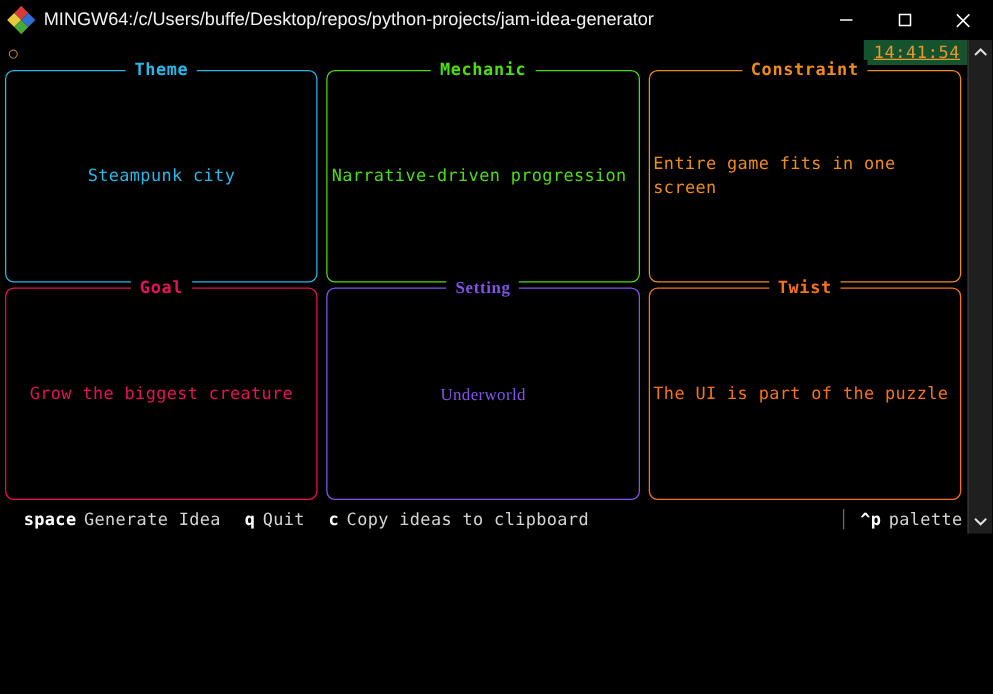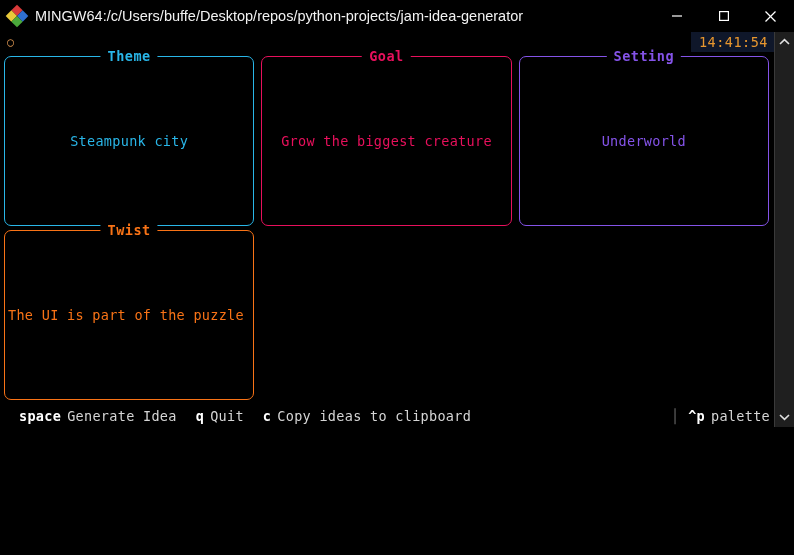--- a/index.html
+++ b/index.html
@@ -100,27 +100,28 @@
     justify-content: space-between;
   }
   .spinner {
     color: #ce8c4c;
     font-size: 12px;
     line-height: 20px;
     padding-left: 7px;
     letter-spacing: 0;
   }
   .clock {
-    background: #0f172a;
+    background: #14532d;
     color: #e8972f;
     font-size: 13.5px;
     line-height: 20px;
     padding: 0 6px 0 8px;
     letter-spacing: 0.5px;
     white-space: nowrap;
+    text-decoration: underline;
   }
 
   
   .grid {
     position: absolute;
     left: 0;
     top: 20px;
     right: 20px;
     bottom: 25px;
     display: grid;
@@ -274,28 +275,36 @@
       <div class="clock" style="color: rgb(232, 151, 47);">14:41:54</div>
     </div>
 
     <div class="grid">
 
       <div class="panel" style="color: rgb(41, 182, 232);">
         <span class="panel-title">Theme</span>
         <div class="panel-body center">Steampunk city</div>
       </div>
 
-
+      <div class="panel" style="color: rgb(77, 221, 18);">
+        <span class="panel-title">Mechanic</span>
+        <div class="panel-body left">Narrative-driven progression</div>
+      </div>
+
+      <div class="panel" style="color: rgb(239, 140, 28);">
+        <span class="panel-title">Constraint</span>
+        <div class="panel-body left">Entire game fits in one screen</div>
+      </div>
 
       <div class="panel" style="color: rgb(232, 16, 92);">
         <span class="panel-title">Goal</span>
         <div class="panel-body center">Grow the biggest creature</div>
       </div>
 
-      <div class="panel" style="color: rgb(132, 83, 232);">
+      <div class="panel" style="color: rgb(132, 83, 232); font-family: Liberation Serif, serif;">
         <span class="panel-title">Setting</span>
         <div class="panel-body center">Underworld</div>
       </div>
 
       <div class="panel" style="color: #f97316;">
         <span class="panel-title">Twist</span>
         <div class="panel-body left">The UI is part of the puzzle</div>
       </div>
 
     </div>

